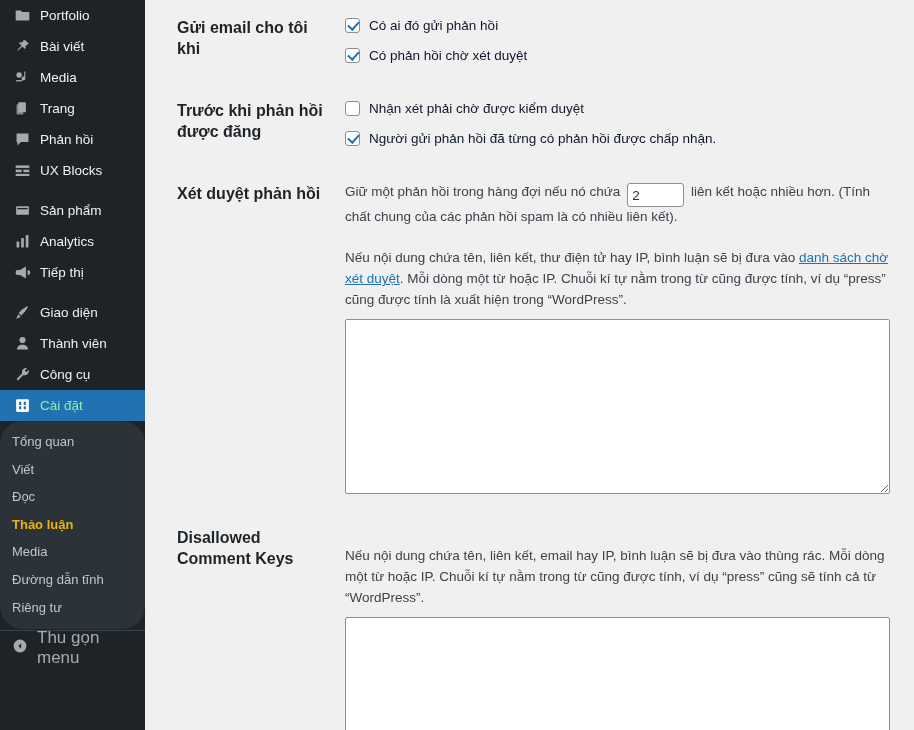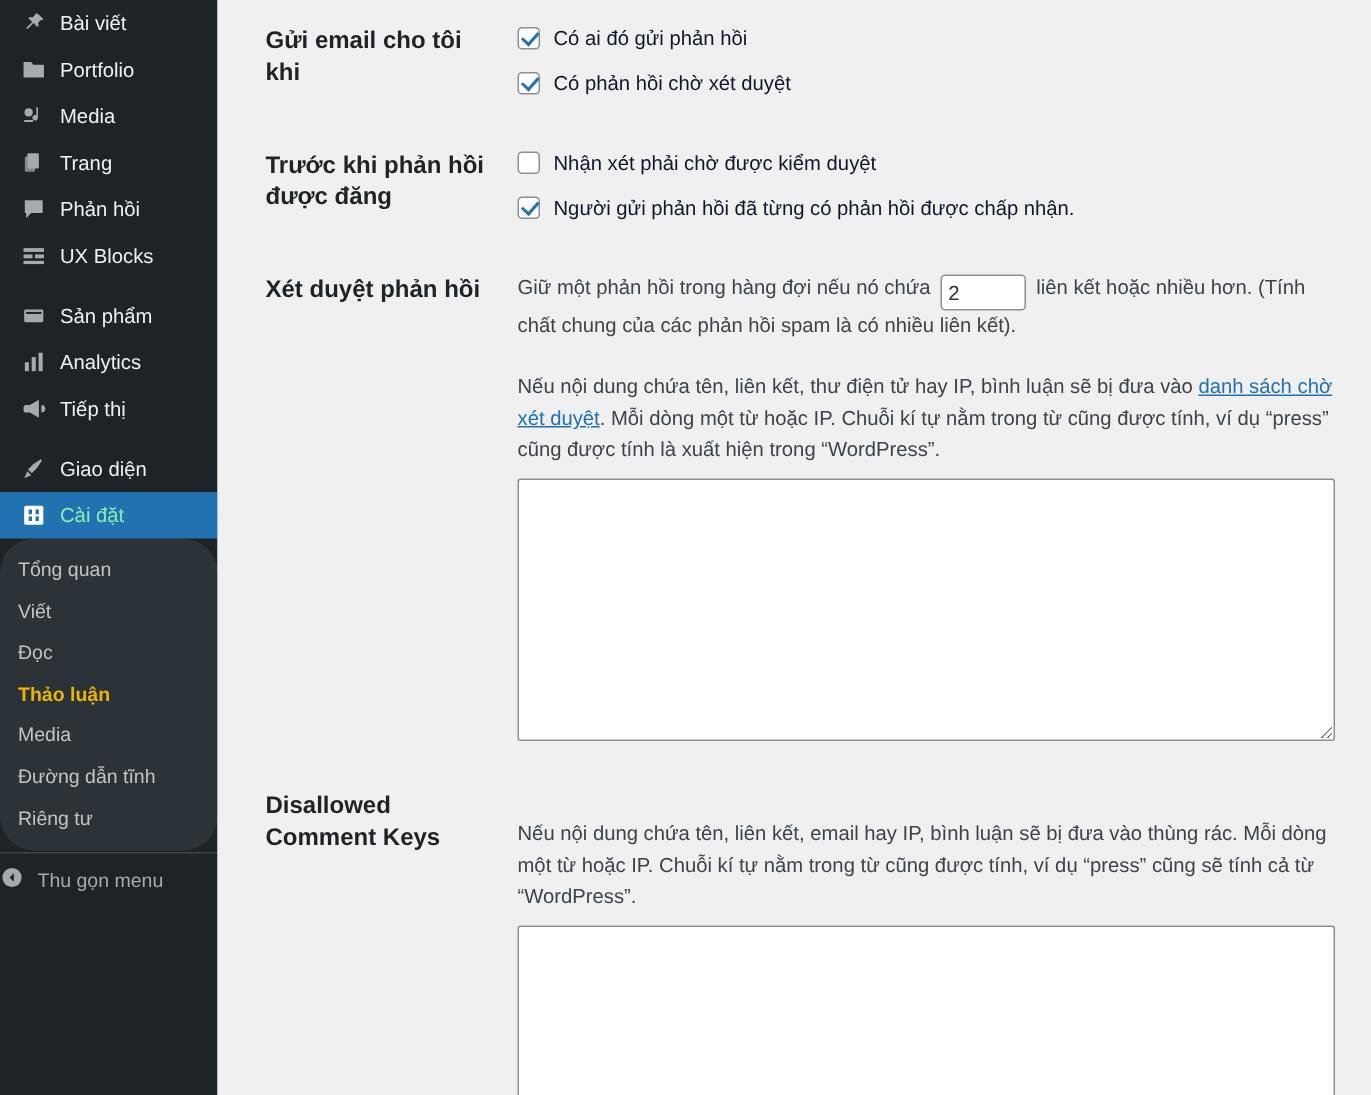--- a/index.html
+++ b/index.html
@@ -102,22 +102,23 @@
   .submenu-item.current { color: #eab308; font-weight: bold; }
 
   #collapse-wrap {
     border-top: 1px solid #3c434a;
     margin-top: 1px;
   }
   #collapse-menu {
     display: flex;
     align-items: center;
     height: 34px;
+    padding-left: 12px;
     color: #a7aaad;
-    font-size: 13px;
+    font-size: 17px;
     cursor: pointer;
   }
   #collapse-menu .mi-icon { margin-right: 9px; }
 
   
   #main {
     flex: 1;
     background: #f0f0f1;
     position: relative;
     overflow: hidden;
@@ -219,33 +220,33 @@
 </head>
 <body>
 
 <div id="app">
 
   <div id="sidebar">
 
     <div class="menu-item">
       <span class="mi-icon">
         <svg width="17" height="17" viewBox="0 0 20 20" fill="currentColor">
+            <path d="M2 4h6l1.5 2H18v10H2z"></path>
+          </svg>
+      </span>
+      <span class="mi-label">Portfolio</span>
+    </div>
+
+    <div class="menu-item">
+      <span class="mi-icon">
+        <svg width="17" height="17" viewBox="0 0 20 20" fill="currentColor">
             <path d="M13.3 2.5l4.2 4.2-1 1-.8-.3-2.3 2.3.4 2.2-1 1-3-3-4.2 4.3-1.4.4.4-1.4L8.8 9l-3-3 1-1 2.2.4 2.3-2.3-.3-.8z"></path>
           </svg>
       </span>
       <span class="mi-label">Bài viết</span>
-    </div>
-
-    <div class="menu-item">
-      <span class="mi-icon">
-        <svg width="17" height="17" viewBox="0 0 20 20" fill="currentColor">
-            <path d="M2 4h6l1.5 2H18v10H2z"></path>
-          </svg>
-      </span>
-      <span class="mi-label">Portfolio</span>
     </div>
 
     <div class="menu-item">
       <span class="mi-icon">
         <svg width="17" height="17" viewBox="0 0 20 20" fill="currentColor">
             <circle cx="6" cy="7" r="3.2"></circle>
             <path d="M12 3h1.3v8.2a2.2 2.2 0 1 1-1.3-2V3z"></path>
             <path d="M2.5 13h7v1.6h-7z"></path>
           </svg>
       </span>
@@ -323,21 +324,38 @@
       <span class="mi-icon">
         <svg width="17" height="17" viewBox="0 0 20 20" fill="currentColor">
             <path d="M16.5 3.5l-1-1-6 4-4 4 3 3 4-4z"></path>
             <path d="M5 12l-2.5 5.5L8 15z"></path>
           </svg>
       </span>
       <span class="mi-label">Giao diện</span>
     </div>
 
 
-
+    <div class="menu-item">
+      <span class="mi-icon">
+        <svg width="17" height="17" viewBox="0 0 20 20" fill="currentColor">
+            <circle cx="10" cy="6" r="3.6"></circle>
+            <path d="M3.5 17c0-3.6 2.9-5.6 6.5-5.6s6.5 2 6.5 5.6z"></path>
+          </svg>
+      </span>
+      <span class="mi-label">Thành viên</span>
+    </div>
+
+    <div class="menu-item">
+      <span class="mi-icon">
+        <svg width="17" height="17" viewBox="0 0 20 20" fill="currentColor">
+            <path d="M15.5 2.5a5 5 0 0 0-6 6.4L3 15.4 4.6 17l6.5-6.5a5 5 0 0 0 6.4-6l-2.8 2.8-2-2z"></path>
+          </svg>
+      </span>
+      <span class="mi-label">Công cụ</span>
+    </div>
 
     <div class="menu-item active">
       <span class="mi-icon">
         <svg width="17" height="17" viewBox="0 0 20 20">
             <rect x="2.5" y="2.5" width="15" height="15" rx="1.5" fill="#fff"></rect>
             <path d="M6 5.5h2.6v3.8H6zM11.4 5.5H14v3.8h-2.6zM6 11h2.6v3.5H6zM11.4 11H14v3.5h-2.6z" fill="#2271b1"></path>
           </svg>
       </span>
       <span class="mi-label">Cài đặt</span>
     </div>

